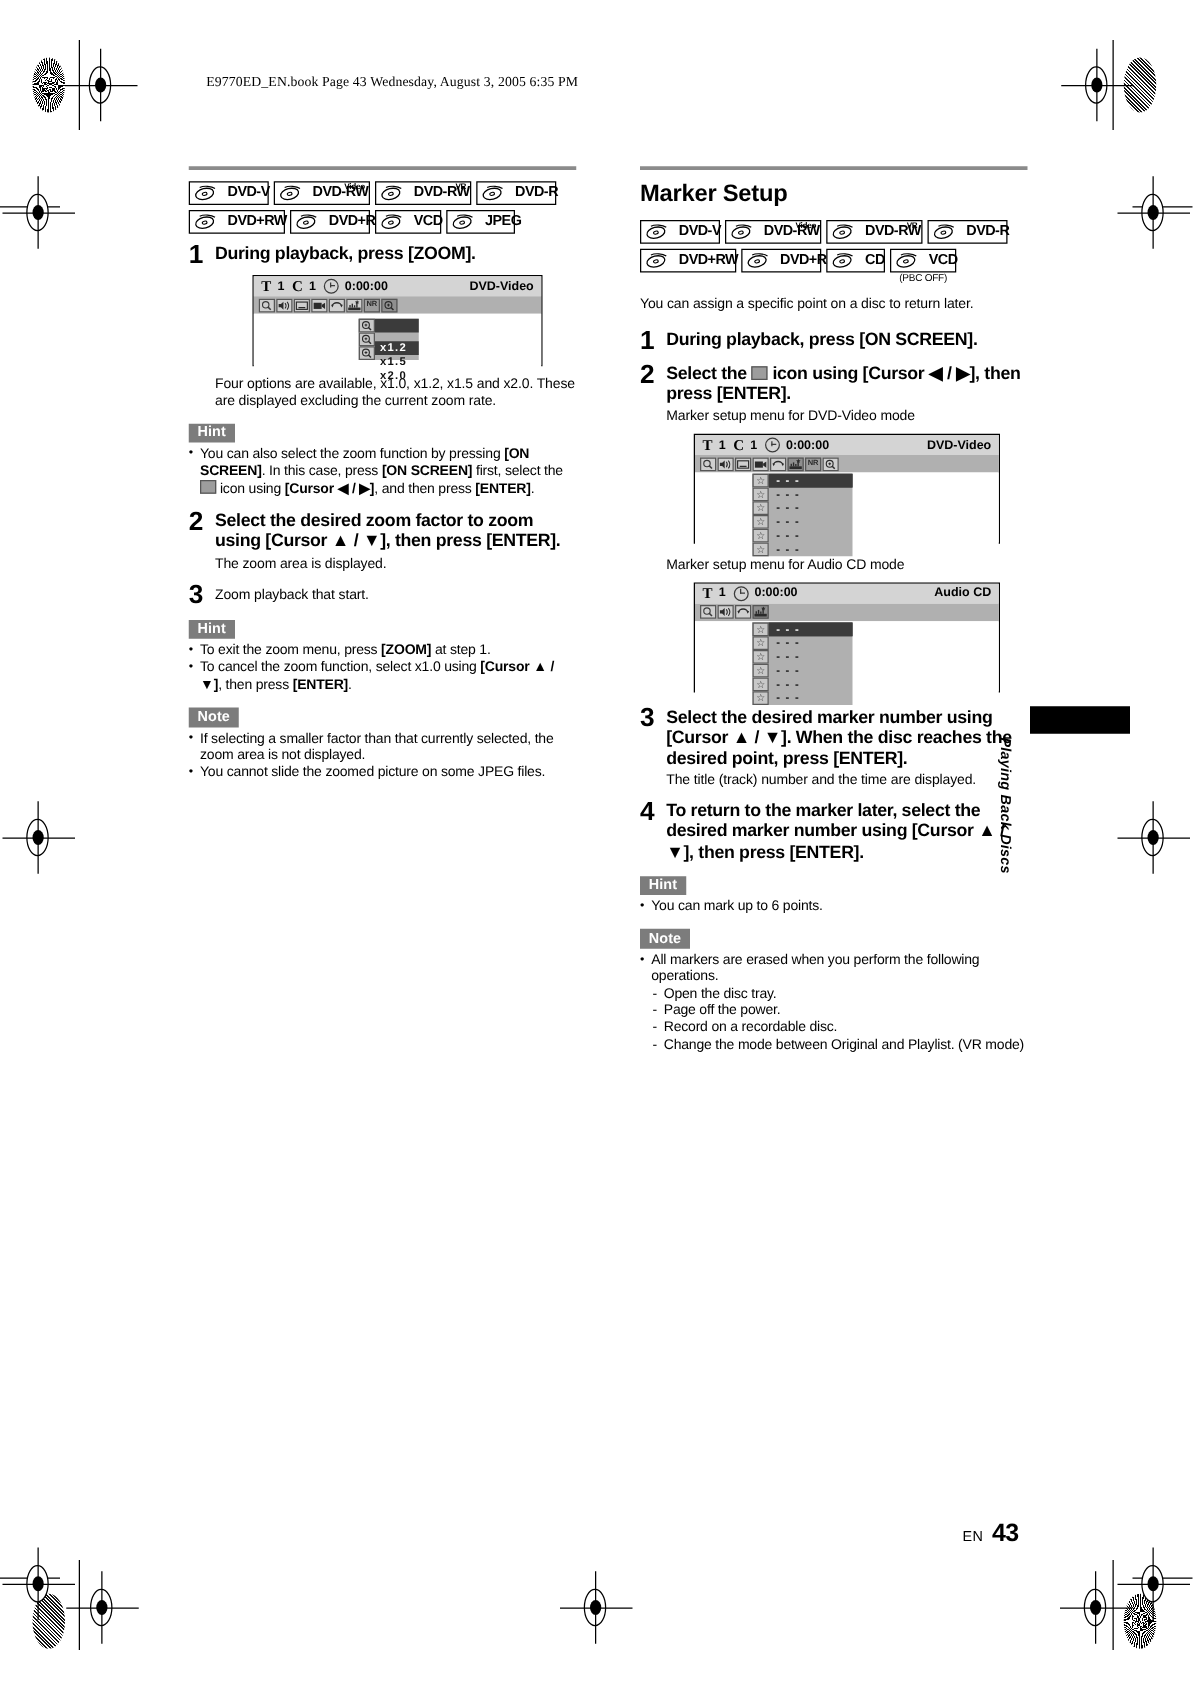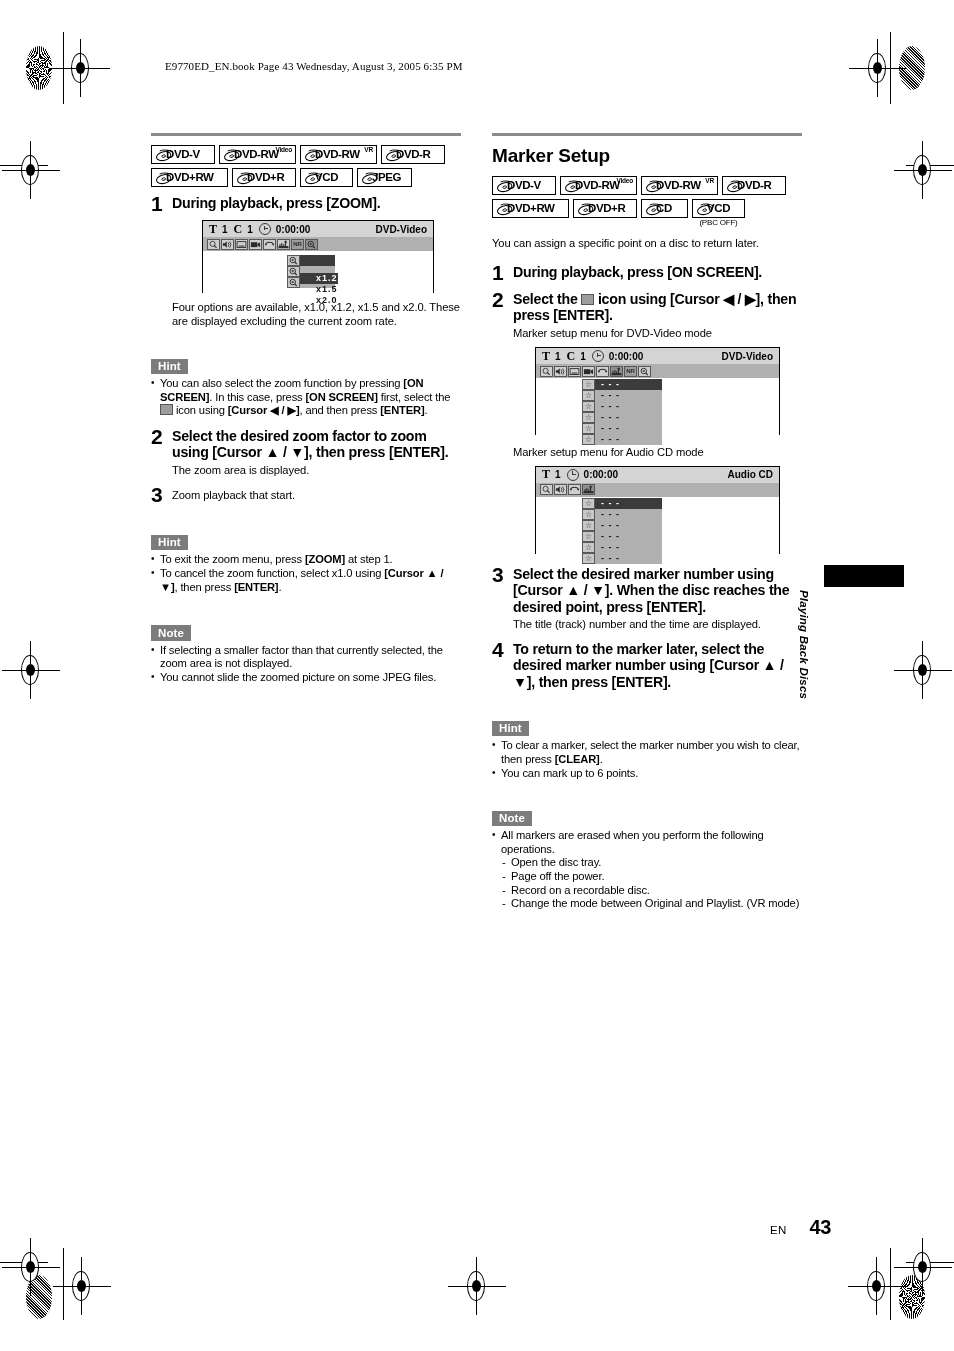--- a/index.html
+++ b/index.html
@@ -30,42 +30,42 @@
   
   .bookline{
     position:absolute;left:165px;top:60px;
     font-family:"Liberation Serif", serif;
     font-size:11px;letter-spacing:.1px;color:#000;white-space:nowrap;
   }
 
   
   .col{position:absolute;top:133px;width:310px;}
   .col-left{left:151px;}
-  .col-right{left:492px;}
+  .col-right{left:512px;}
 
   .rule{height:3px;background:#8b8b8b;margin-bottom:9px;}
 
   h2.section{
     font-size:19px;font-weight:bold;margin:0 0 9px 0;letter-spacing:-.2px;
   }
 
   
   .badgerow{display:flex;gap:4px;margin-bottom:4px;align-items:flex-start;}
   .badge{
     position:relative;border:1.4px solid #000;background:#fff;
     height:19px;box-sizing:border-box;
     display:flex;align-items:center;
     padding:0 4px 0 2px;
   }
   .badge .disc{
     position:absolute;left:3px;top:2px;width:19px;height:14px;pointer-events:none;
   }
   .badge .lbl{
     font-size:11.5px;font-weight:bold;letter-spacing:-.4px;
-    margin-left:12px;white-space:nowrap;line-height:1;
+    margin-left:28px;white-space:nowrap;line-height:1;
     position:relative;z-index:2;
   }
   .badge .sup{
     position:absolute;right:3px;top:0px;font-size:6.5px;font-weight:bold;
     letter-spacing:-.2px;line-height:7px;
   }
   .badge-wrap{display:flex;flex-direction:column;align-items:center;}
   .badge-sub{font-size:8px;margin-top:0px;letter-spacing:-.2px;}
 
   
@@ -111,29 +111,29 @@
     width:13px;height:11px;box-sizing:border-box;border:1px solid #5a5a5a;
     background:#c8c8c8;color:#333;font-size:8px;line-height:9px;text-align:center;
     flex:0 0 13px;
   }
   .osd-menu .val{
     flex:1;font-size:9px;font-weight:bold;padding-left:6px;color:#111;
     letter-spacing:1px;line-height:11px;
   }
   .osd-menu .row.hl .val{background:#3b3b3b;color:#fff;}
   .osd-menu .row.hl{background:#3b3b3b;}
-  .zoomrow .val{padding-left:16px;margin-top:36px;}
+  .zoomrow .val{padding-left:4px;margin-top:36px;}
 
   
   .tagbox{
     display:inline-block;background:#7c7c7c;color:#fff;
     font-size:11.5px;font-weight:bold;padding:1.5px 7px 2px 7px;
     letter-spacing:.1px;
   }
-  .tagblock{margin-top:28px;}
+  .tagblock{margin-top:8px;}
   .bullets{margin:3px 0 0 0;padding:0;list-style:none;}
   .bullets > li{
     font-size:11.2px;line-height:13.6px;letter-spacing:-.15px;
     padding-left:9px;position:relative;margin-bottom:.5px;
   }
   .bullets > li:before{content:"\2022";position:absolute;left:0;top:-1px;font-size:10px;}
   .dashlist{margin:0;padding:0;list-style:none;}
   .dashlist > li{
     font-size:11.2px;line-height:13.6px;padding-left:10px;position:relative;letter-spacing:-.15px;
   }
@@ -151,21 +151,21 @@
   }
   .sidetext{
     position:absolute;left:810px;top:590px;width:140px;
     font-size:11.5px;font-weight:bold;font-style:italic;
     transform:rotate(90deg);transform-origin:left top;
     white-space:nowrap;letter-spacing:.2px;
   }
 
   
   .footer{position:absolute;left:770px;top:1216px;display:flex;align-items:baseline;}
-  .footer .en{font-size:11.5px;letter-spacing:.3px;margin-right:23px;}
+  .footer .en{font-size:11.5px;letter-spacing:.3px;margin-right:7px;}
   .footer .pg{font-size:20px;font-weight:bold;letter-spacing:-.5px;}
 </style>
 </head>
 <body>
 
 <div class="page">
 
   <div class="densdot dens-rad" style="left:26px;top:46px;"></div>
   <div class="densdot dens-gray" style="left:899px;top:46px;"></div>
   <div class="densdot dens-gray" style="left:26px;top:1275px;"></div>
@@ -741,21 +741,20 @@
     <div class="step" style="margin-top:9px;">
       <div class="num">4</div>
       <div class="body">
         <div class="hd">To return to the marker later, select the desired marker number using [Cursor ▲ / ▼], then press [ENTER].</div>
       </div>
     </div>
 
     <div class="tagblock">
       <span class="tagbox">Hint</span>
       <ul class="bullets" id="rhint1">
-          <li>To clear a marker, select the marker number you wish to clear, then press <b>[CLEAR]</b>.</li>
           <li>You can mark up to 6 points.</li>
         </ul>
     </div>
 
     <div class="tagblock">
       <span class="tagbox">Note</span>
       <ul class="bullets" id="rnote1">
           <li>All markers are erased when you perform the following operations.<ul class="dashlist">
               <li>Open the disc tray.</li>
               <li>Page off the power.</li>

